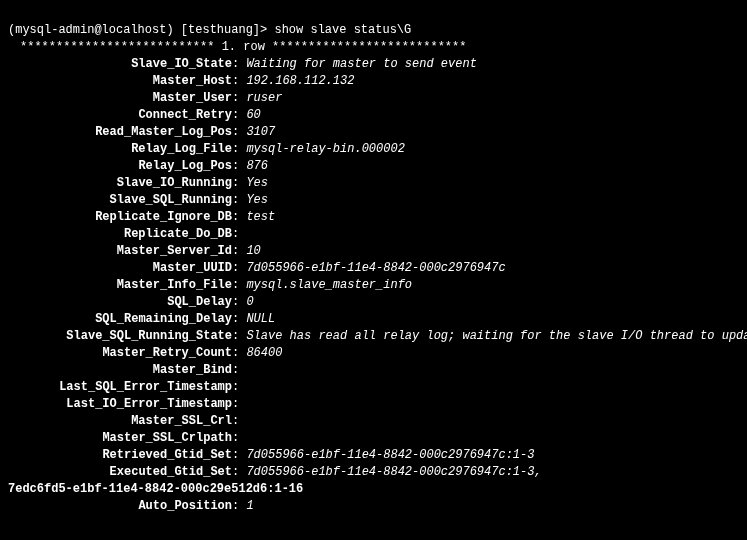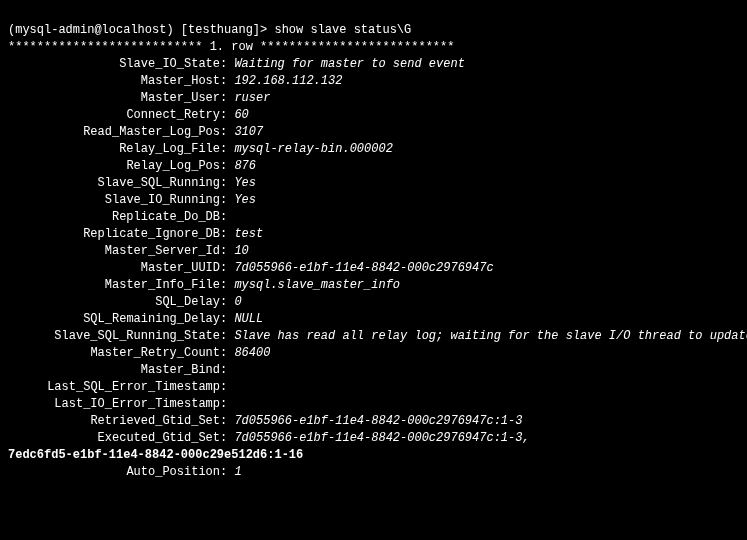--- a/index.html
+++ b/index.html
@@ -8,49 +8,51 @@
       background: #000;
       color: #fff;
       font-family: "Courier New", Consolas, monospace;
       font-size: 12px;
       line-height: 17px;
       width: 747px;
       box-sizing: border-box;
       overflow: hidden;
     }
     .prompt-line { white-space: pre; margin-top: 18px; }
-    .row { white-space: pre; }
-    .label { display: inline-block; width: 212px; text-align: right; }
+    .row { white-space: pre; margin-left: 12px; }
+    .label { display: inline-block; width: 212px; text-align: right; font-weight: bold; }
     .val { display: inline; font-style: italic; }
     .wrap-cont { white-space: pre; font-weight: bold; }
   </style>
 </head>
 <body>
 
 <div class="prompt-line">(mysql-admin@localhost) [testhuang]&gt; show slave status\G</div>
 <div class="row">*************************** 1. row ***************************</div>
 <div id="fields">
     <div class="row"><span class="label">Slave_IO_State</span><span>: </span><span class="val">Waiting for master to send event</span></div>
     <div class="row"><span class="label">Master_Host</span><span>: </span><span class="val">192.168.112.132</span></div>
     <div class="row"><span class="label">Master_User</span><span>: </span><span class="val">ruser</span></div>
     <div class="row"><span class="label">Connect_Retry</span><span>: </span><span class="val">60</span></div>
     <div class="row"><span class="label">Read_Master_Log_Pos</span><span>: </span><span class="val">3107</span></div>
     <div class="row"><span class="label">Relay_Log_File</span><span>: </span><span class="val">mysql-relay-bin.000002</span></div>
     <div class="row"><span class="label">Relay_Log_Pos</span><span>: </span><span class="val">876</span></div>
+    <div class="row"><span class="label">Slave_IO_Running</span><span>: </span><span class="val">Yes</span></div>
     <div class="row"><span class="label">Slave_SQL_Running</span><span>: </span><span class="val">Yes</span></div>
-    <div class="row"><span class="label">Slave_IO_Running</span><span>: </span><span class="val">Yes</span></div>
+    <div class="row"><span class="label">Replicate_Ignore_DB</span><span>: </span><span class="val">test</span></div>
     <div class="row"><span class="label">Replicate_Do_DB</span><span>: </span><span class="val"></span></div>
-    <div class="row"><span class="label">Replicate_Ignore_DB</span><span>: </span><span class="val">test</span></div>
     <div class="row"><span class="label">Master_Server_Id</span><span>: </span><span class="val">10</span></div>
     <div class="row"><span class="label">Master_UUID</span><span>: </span><span class="val">7d055966-e1bf-11e4-8842-000c2976947c</span></div>
     <div class="row"><span class="label">Master_Info_File</span><span>: </span><span class="val">mysql.slave_master_info</span></div>
     <div class="row"><span class="label">SQL_Delay</span><span>: </span><span class="val">0</span></div>
     <div class="row"><span class="label">SQL_Remaining_Delay</span><span>: </span><span class="val">NULL</span></div>
     <div class="row"><span class="label">Slave_SQL_Running_State</span><span>: </span><span class="val">Slave has read all relay log; waiting for the slave I/O thread to update it</span></div>
     <div class="row"><span class="label">Master_Retry_Count</span><span>: </span><span class="val">86400</span></div>
     <div class="row"><span class="label">Master_Bind</span><span>: </span><span class="val"></span></div>
     <div class="row"><span class="label">Last_SQL_Error_Timestamp</span><span>: </span><span class="val"></span></div>
     <div class="row"><span class="label">Last_IO_Error_Timestamp</span><span>: </span><span class="val"></span></div>
+    <div class="row"><span class="label">Master_SSL_Crl</span><span>: </span><span class="val"></span></div>
+    <div class="row"><span class="label">Master_SSL_Crlpath</span><span>: </span><span class="val"></span></div>
     <div class="row"><span class="label">Retrieved_Gtid_Set</span><span>: </span><span class="val">7d055966-e1bf-11e4-8842-000c2976947c:1-3</span></div>
     <div class="row"><span class="label">Executed_Gtid_Set</span><span>: </span><span class="val">7d055966-e1bf-11e4-8842-000c2976947c:1-3,</span></div>
   </div>
 <div class="wrap-cont">7edc6fd5-e1bf-11e4-8842-000c29e512d6:1-16</div>
 <div class="row"><span class="label">Auto_Position</span><span>: </span><span class="val">1</span></div>
 
 </body></html>

